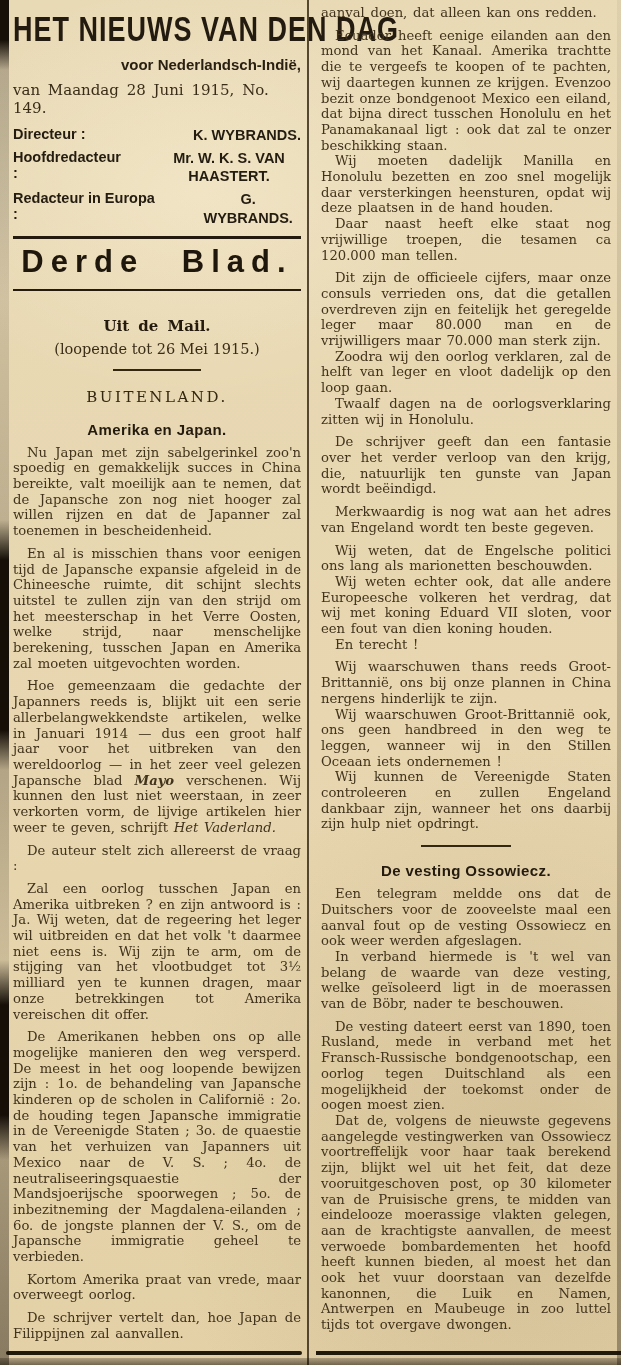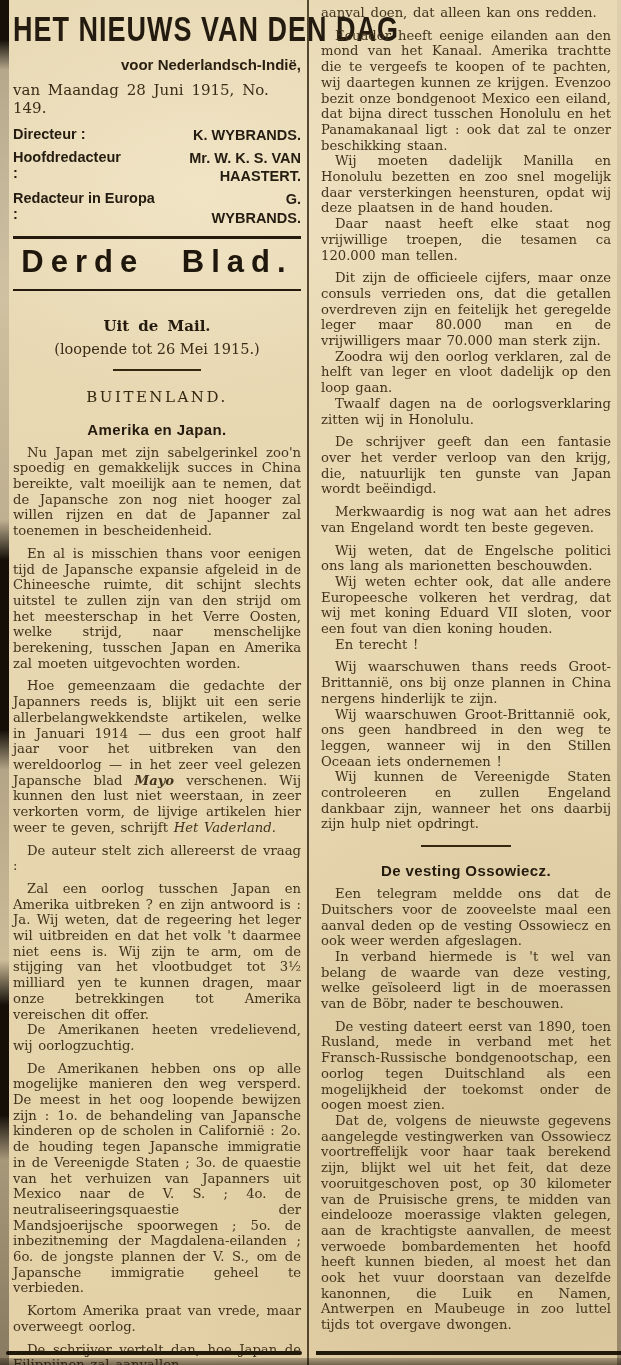--- a/index.html
+++ b/index.html
@@ -48,21 +48,21 @@
     margin-top:4px;
   }
   .m-sub{
     font-family:"Liberation Sans", sans-serif;font-weight:bold;
     font-size:15px;text-align:right;margin-top:15px;color:#2a2012;
   }
   .m-date{font-size:15px;margin-top:8px;color:#3a2d18;word-spacing:3px;}
   .m-staff{margin-top:9px;font-family:"Liberation Sans", sans-serif;font-weight:bold;font-size:14.5px;color:#241c10;}
   .staff-row{display:flex;justify-content:space-between;margin-top:5px;}
   .staff-role{text-align:left;}
-  .staff-name{text-align:right;max-width:175px;line-height:1.25;margin-left:36px;}
+  .staff-name{text-align:center;max-width:175px;line-height:1.25;margin-left:36px;}
   
   .derde{
     margin-top:9px;
     border-top:3px solid #241b0e;
     border-bottom:2px solid #241b0e;
     padding:5px 0 9px;
     text-align:center;
     font-family:"Liberation Sans", sans-serif;font-weight:bold;
     font-size:31px;letter-spacing:7px;word-spacing:22px;color:#1f170c;
   }
@@ -129,21 +129,20 @@
     <div class="short-rule"></div>
     <div class="category">BUITENLAND.</div>
 
     <div class="art-title">Amerika en Japan.</div>
 
     <p class="body">Nu Japan met zijn sabelgerinkel zoo'n spoedig en gemakkelijk succes in China bereikte, valt moeilijk aan te nemen, dat de Japansche zon nog niet hooger zal willen rijzen en dat de Japanner zal toenemen in bescheidenheid.</p>
     <p class="body gap">En al is misschien thans voor eenigen tijd de Japansche expansie afgeleid in de Chineesche ruimte, dit schijnt slechts uitstel te zullen zijn van den strijd om het meesterschap in het Verre Oosten, welke strijd, naar menschelijke berekening, tusschen Japan en Amerika zal moeten uitgevochten worden.</p>
     <p class="body gap"><span>Hoe gemeenzaam die gedachte der Japanners reeds is, blijkt uit een serie allerbelangwekkendste artikelen, welke in Januari 1914 — dus een groot half jaar voor het uitbreken van den wereldoorlog — in het zeer veel gelezen Japansche blad </span><span class="ital">Mayo</span><span> verschenen. Wij kunnen den lust niet weerstaan, in zeer verkorten vorm, de lijvige artikelen hier weer te geven, schrijft </span><span class="ital2">Het Vaderland.</span></p>
     <p class="body gap">De auteur stelt zich allereerst de vraag :</p>
     <p class="body gap">Zal een oorlog tusschen Japan en Amerika uitbreken ? en zijn antwoord is : Ja. Wij weten, dat de regeering het leger wil uitbreiden en dat het volk 't daarmee niet eens is. Wij zijn te arm, om de stijging van het vlootbudget tot 3½ milliard yen te kunnen dragen, maar onze betrekkingen tot Amerika vereischen dit offer.</p>
-    <p class="body">De Amerikanen heeten vredelievend, wij oorlogzuchtig.</p>
     <p class="body gap">De Amerikanen hebben ons op alle mogelijke manieren den weg versperd. De meest in het oog loopende bewijzen zijn : 1o. de behandeling van Japansche kinderen op de scholen in Californië : 2o. de houding tegen Japansche immigratie in de Vereenigde Staten ; 3o. de quaestie van het verhuizen van Japanners uit Mexico naar de V. S. ; 4o. de neutraliseeringsquaestie der Mandsjoerijsche spoorwegen ; 5o. de inbezitneming der Magdalena-eilanden ; 6o. de jongste plannen der V. S., om de Japansche immigratie geheel te verbieden.</p>
     <p class="body gap">Kortom Amerika praat van vrede, maar overweegt oorlog.</p>
     <p class="body gap">De schrijver vertelt dan, hoe Japan de Filippijnen zal aanvallen.</p>
 
   </div>
 
   <div class="col-right">
     <p class="body noindent">aanval doen, dat alleen kan ons redden.</p>
     <p class="body gap">Ecuador heeft eenige eilanden aan den mond van het Kanaal. Amerika trachtte die te vergeefs te koopen of te pachten, wij daartegen kunnen ze krijgen. Evenzoo bezit onze bondgenoot Mexico een eiland, dat bijna direct tusschen Honolulu en het Panamakanaal ligt : ook dat zal te onzer beschikking staan.</p>
     <p class="body">Wij moeten dadelijk Manilla en Honolulu bezetten en zoo snel mogelijk daar versterkingen heensturen, opdat wij deze plaatsen in de hand houden.</p>
@@ -157,21 +156,21 @@
     <p class="body">Wij weten echter ook, dat alle andere Europeesche volkeren het verdrag, dat wij met koning Eduard VII sloten, voor een fout van dien koning houden.</p>
     <p class="body">En terecht !</p>
     <p class="body gap">Wij waarschuwen thans reeds Groot-Brittannië, ons bij onze plannen in China nergens hinderlijk te zijn.</p>
     <p class="body">Wij waarschuwen Groot-Brittannië ook, ons geen handbreed in den weg te leggen, wanneer wij in den Stillen Oceaan iets ondernemen !</p>
     <p class="body">Wij kunnen de Vereenigde Staten controleeren en zullen Engeland dankbaar zijn, wanneer het ons daarbij zijn hulp niet opdringt.</p>
 
     <div class="sep-rule"></div>
 
     <div class="art-title">De vesting Ossowiecz.</div>
 
-    <p class="body">Een telegram meldde ons dat de Duitschers voor de zooveelste maal een aanval deden op de vesting Ossowiecz en ook weer werden afgeslagen.</p>
+    <p class="body">Een telegram meldde ons dat de Duitschers voor de zooveelste maal een aanval fout op de vesting Ossowiecz en ook weer werden afgeslagen.</p>
     <p class="body">In verband hiermede is 't wel van belang de waarde van deze vesting, welke geïsoleerd ligt in de moerassen van de Böbr, nader te beschouwen.</p>
     <p class="body gap">De vesting dateert eerst van 1890, toen Rusland, mede in verband met het Fransch-Russische bondgenootschap, een oorlog tegen Duitschland als een mogelijkheid der toekomst onder de oogen moest zien.</p>
     <p class="body">Dat de, volgens de nieuwste gegevens aangelegde vestingwerken van Ossowiecz voortreffelijk voor haar taak berekend zijn, blijkt wel uit het feit, dat deze vooruitgeschoven post, op 30 kilometer van de Pruisische grens, te midden van eindelooze moerassige vlakten gelegen, aan de krachtigste aanvallen, de meest verwoede bombardementen het hoofd heeft kunnen bieden, al moest het dan ook het vuur doorstaan van dezelfde kanonnen, die Luik en Namen, Antwerpen en Maubeuge in zoo luttel tijds tot overgave dwongen.</p>
 
   </div>
 
   <div class="bottom-rule-left"></div>
   <div class="bottom-rule-right"></div>
   <div class="bottom-shadow"></div>
 

